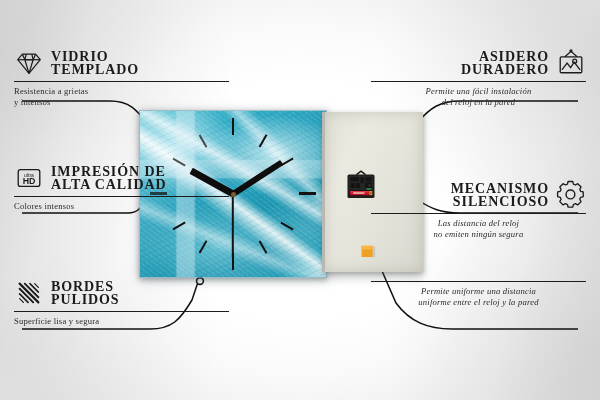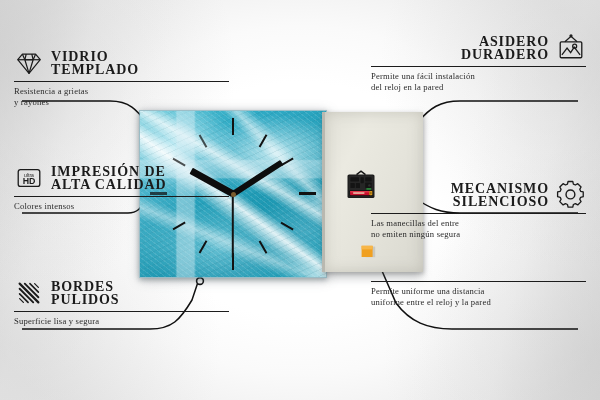--- a/index.html
+++ b/index.html
@@ -42,27 +42,27 @@
     font-weight:bold;font-size:14px;line-height:13px;
     letter-spacing:.9px;color:#1b1b1b;text-transform:uppercase;
   }
   .feature.left .f-title{text-align:left;}
   .feature.right .f-title{text-align:right;}
   .rule{height:0;border-top:1.4px solid #1c1c1c;margin:3px 0 4px 0;}
   .f-sub{
     font-family:"Liberation Serif", serif;
     font-size:8.6px;line-height:10.6px;color:#2a2a2a;letter-spacing:.2px;
   }
-  .feature.right .f-sub{text-align:left;}
+  .feature.right .f-sub{text-align:center;font-style:italic;}
 
   
   #feat-vidrio      {left:14px;  top:48px;}
   #feat-impresion   {left:14px;  top:163px;}
   #feat-bordes      {left:14px;  top:278px;}
-  #feat-asidero     {left:371px; top:33px;  width:215px;}
+  #feat-asidero     {left:371px; top:48px;  width:215px;}
   #feat-mecanismo   {left:371px; top:180px; width:215px;}
   #feat-espaciador  {left:371px; top:278px; width:215px;}
 
   
   #connectors{position:absolute;inset:0;width:600px;height:400px;pointer-events:none;}
 
   
   #clock-shadow{
     position:absolute;left:140px;top:112px;width:188px;height:168px;
     background:rgba(60,70,75,.30);filter:blur(6px);border-radius:3px;
@@ -238,21 +238,21 @@
         </g>
       </svg>
       <div class="f-title">
         <div>VIDRIO</div>
         <div>TEMPLADO</div>
       </div>
     </div>
     <div class="rule"></div>
     <div class="f-sub">
       <div>Resistencia a grietas</div>
-      <div>y rayones</div>
+      <div>y intensos</div>
     </div>
   </div>
 
   <div class="feature left" id="feat-impresion">
     <div class="head">
       <svg class="f-icon" viewBox="0 0 32 32">
         <rect x="4.5" y="7" width="23" height="18" rx="2.4" fill="none" stroke="#1b1b1b" stroke-width="1.4"></rect>
         <text x="16" y="15.2" text-anchor="middle" font-family="Liberation Sans, sans-serif" font-size="5.4" fill="#1b1b1b">ultra</text>
         <text x="16" y="22.6" text-anchor="middle" font-family="Liberation Sans, sans-serif" font-size="9.4" font-weight="bold" fill="#1b1b1b">HD</text>
       </svg>
@@ -325,21 +325,21 @@
           <path d="M13.3,4.4 h5.4 l0.7,3.0 2.3,1.0 2.7,-1.5 3.8,3.8 -1.5,2.7 1.0,2.3 3.0,0.7 v5.4
                    l-3.0,0.7 -1.0,2.3 1.5,2.7 -3.8,3.8 -2.7,-1.5 -2.3,1.0 -0.7,3.0 h-5.4
                    l-0.7,-3.0 -2.3,-1.0 -2.7,1.5 -3.8,-3.8 1.5,-2.7 -1.0,-2.3 -3.0,-0.7 v-5.4
                    l3.0,-0.7 1.0,-2.3 -1.5,-2.7 3.8,-3.8 2.7,1.5 2.3,-1.0 Z" transform="translate(0.5,-2.5) scale(0.93)"></path>
           <circle cx="15.4" cy="15.4" r="4.7"></circle>
         </g>
       </svg>
     </div>
     <div class="rule"></div>
     <div class="f-sub">
-      <div>Las manecillas del entre</div>
+      <div>Las distancia del reloj</div>
       <div>no emiten ningún segura</div>
     </div>
   </div>
 
   <div class="feature right" id="feat-espaciador">
     <div class="rule"></div>
     <div class="f-sub">
       <div>Permite uniforme una distancia</div>
       <div>uniforme entre el reloj y la pared</div>
     </div>

